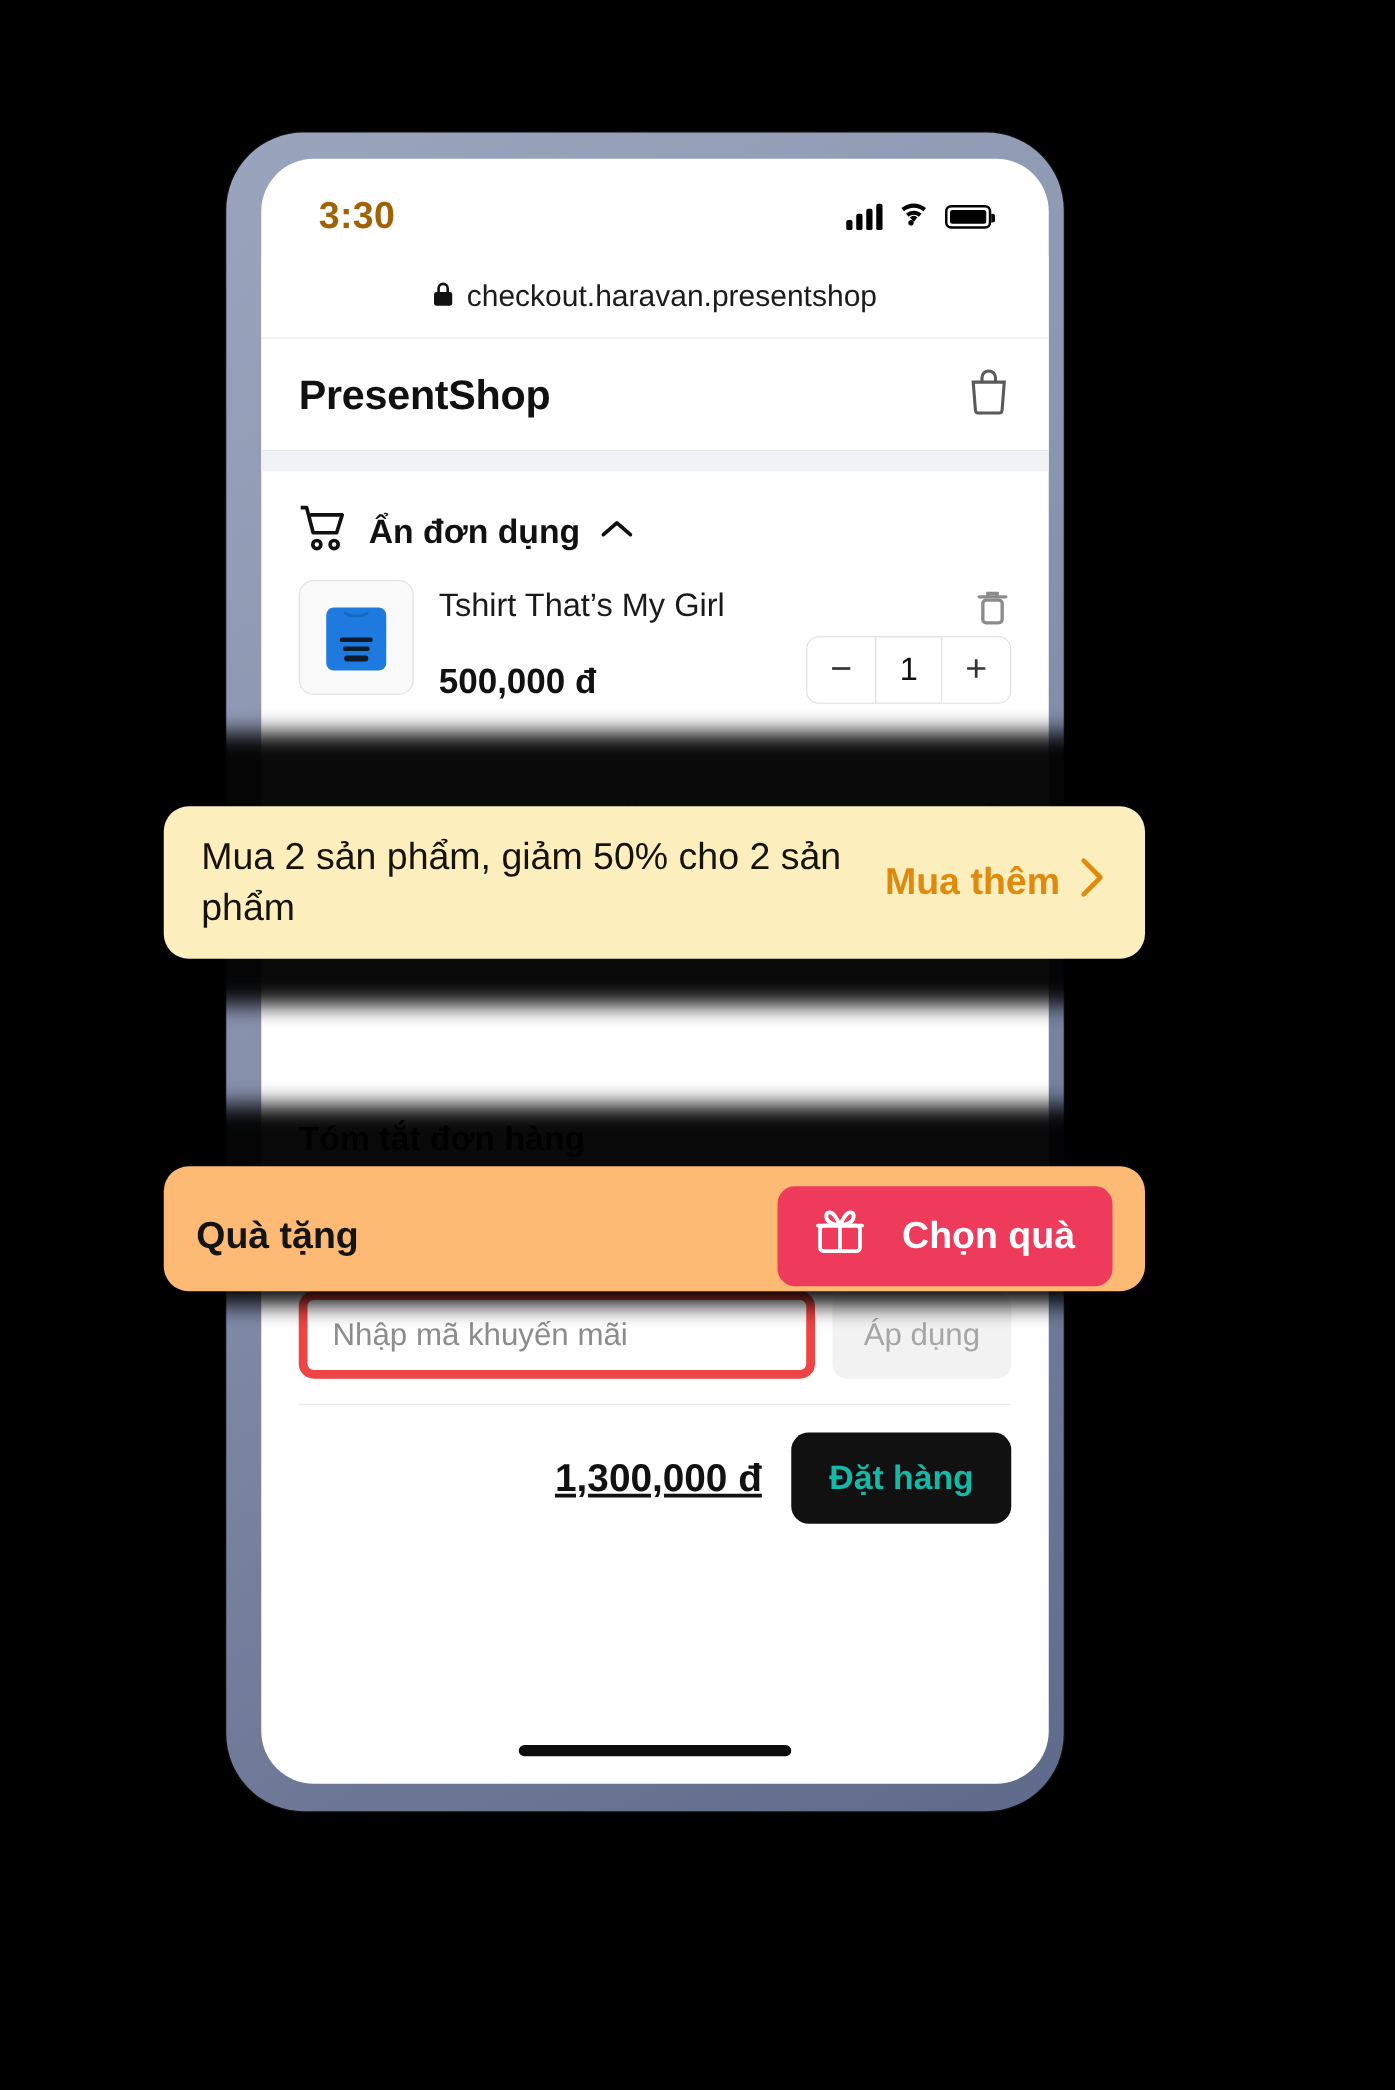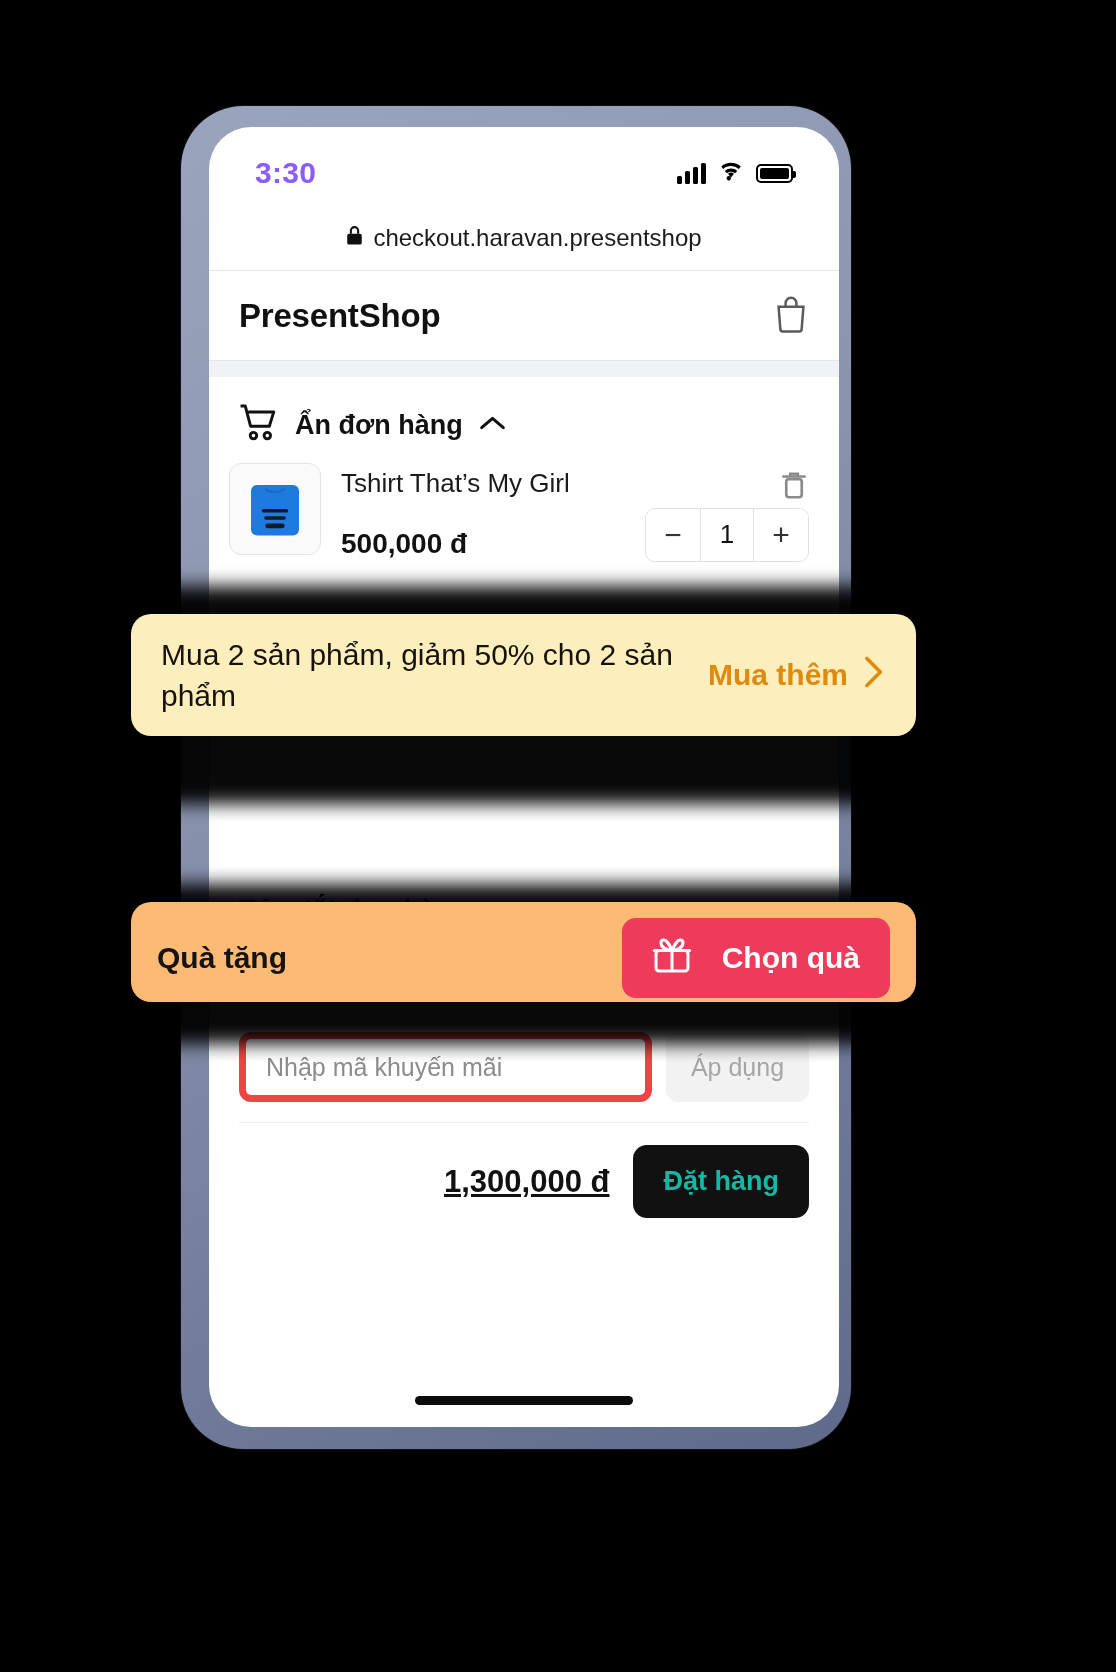--- a/index.html
+++ b/index.html
@@ -21,21 +21,21 @@
   .phone-screen{
     position:absolute; left:209px; top:127px; width:630px; height:1300px;
     background:#ffffff; border-radius: 42px; overflow:hidden;
   }
 
   
   .statusbar{
     height:78px; display:flex; align-items:center; justify-content:space-between;
     padding: 14px 46px 0 46px;
   }
-  .status-time{ font-size:30px; font-weight:700; color:#8b5cf6; letter-spacing:.3px; }
+  .status-time{ font-size:30px; font-weight:700; color:#a16207; letter-spacing:.3px; }
   .status-icons{ display:flex; align-items:center; gap:11px; }
   .sig{ display:flex; align-items:flex-end; gap:3px; height:22px; }
   .sig i{ display:block; width:5px; background:#000; border-radius:1.5px; }
   .sig i:nth-child(1){height:8px}
   .sig i:nth-child(2){height:13px}
   .sig i:nth-child(3){height:17px}
   .sig i:nth-child(4){height:21px}
   .batt{ width:37px; height:19px; border:2px solid #000; border-radius:5px; position:relative; padding:2px;}
   .batt::after{content:"";position:absolute;right:-5px;top:5px;width:3px;height:7px;background:#000;border-radius:0 2px 2px 0;}
   .batt i{ display:block; width:100%; height:100%; background:#000; border-radius:2px; }
@@ -55,21 +55,21 @@
   .shop-name{ font-size:33px; font-weight:800; color:#111; letter-spacing:-.2px; }
 
   
   .grey-strip{ height:16px; background:#f1f2f3; }
 
   
   .cart-toggle{ display:flex; align-items:center; gap:16px; padding:26px 30px 10px 30px; }
   .cart-toggle .label{ font-size:27px; font-weight:600; color:#111; }
 
   
-  .product{ padding:12px 30px 16px 20px; position:relative; }
+  .product{ padding:12px 30px 16px 30px; position:relative; }
   .product-top{ display:flex; align-items:flex-start; gap:20px; }
   .thumb{
     width:92px; height:92px; border:1px solid #e3e3e3; border-radius:12px;
     background:#fafafa; flex:none; display:flex; align-items:center; justify-content:center;
     overflow:hidden;
   }
   .p-mid{ flex:1; min-width:0; padding-top:4px; }
   .p-name{ font-size:26px; color:#1a1a1a; line-height:1.25; }
   .p-price{ font-size:28px; font-weight:700; color:#111; margin-top:28px; }
   .p-right{ width:46px; display:flex; justify-content:flex-end; padding-top:6px; }
@@ -117,21 +117,21 @@
     border-radius:14px; padding:21px 30px; border:none;
   }
 
   
   .home-ind{
     position:absolute; left:50%; transform:translateX(-50%);
     bottom:22px; width:218px; height:9px; background:#0c0c0c; border-radius:6px;
   }
 
   
-  .callout{ position:absolute; z-index:40; }
+  .callout{ position:absolute; z-index:40;margin-top:31px; }
   .callout-shadow{
     position:absolute; z-index:35;
     background:#000;
     filter: blur(9px);
     opacity:.96;
   }
   .promo-callout{
     left:131px; top:614px; width:785px; height:122px;
     background:#fdeebe; border-radius:20px;
     display:flex; align-items:center; padding:0 30px;
@@ -210,21 +210,21 @@
     <div class="grey-strip"></div>
 
     <div class="cart-toggle">
       <span>
         <svg width="40" height="40" viewBox="0 0 26 26">
           <path d="M1 2h3.1l3.4 13.1h12.2l2.9-9.3H6" fill="none" stroke="#111" stroke-width="1.9" stroke-linejoin="round"></path>
           <circle cx="9.4" cy="21.2" r="2.1" fill="none" stroke="#111" stroke-width="1.9"></circle>
           <circle cx="18.4" cy="21.2" r="2.1" fill="none" stroke="#111" stroke-width="1.9"></circle>
         </svg>
       </span>
-      <span class="label">Ẩn đơn hàng</span>
+      <span class="label">Ẩn đơn dụng</span>
       <span>
         <svg width="27" height="18" viewBox="0 0 20 13">
           <path d="M2 10L10 3l8 7" fill="none" stroke="#111" stroke-width="2.2" stroke-linecap="round" stroke-linejoin="round"></path>
         </svg>
       </span>
     </div>
 
     <div class="product" style="padding-top:6px;">
       <div class="product-top">
         <div class="thumb">

